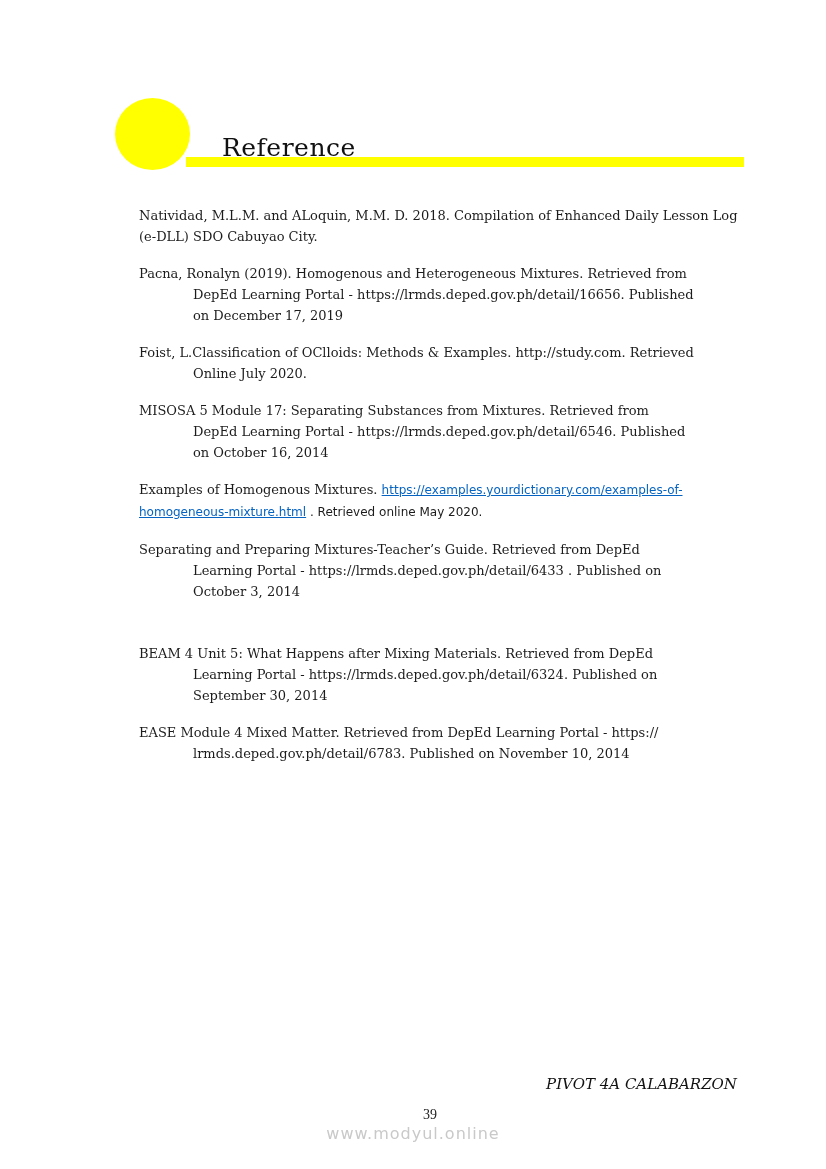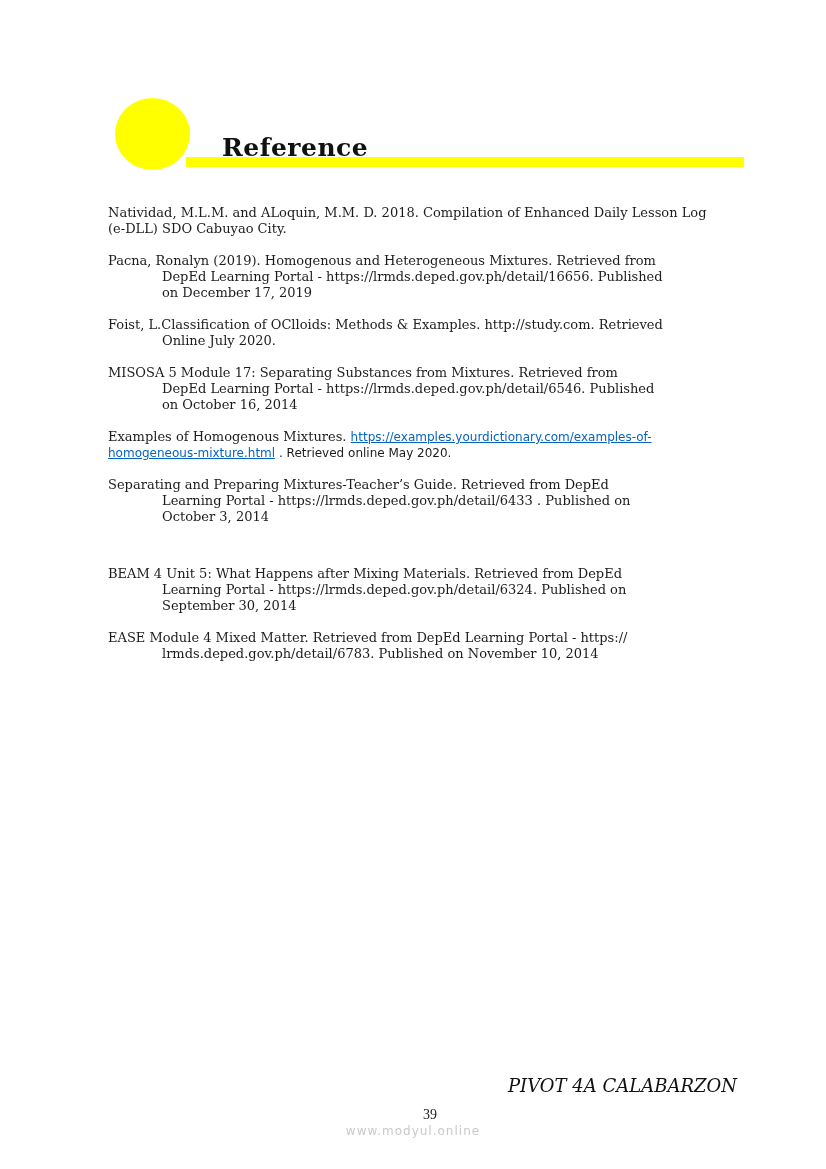--- a/index.html
+++ b/index.html
@@ -28,31 +28,31 @@
     top: 157px;
     width: 558px;
     height: 10px;
     background: #FFFF00;
   }
   .page-title {
     position: absolute;
     left: 222px;
     top: 116px;
     font-size: 25px;
-    font-weight: bold;
+    font-weight: normal;
     letter-spacing: 0.5px;
     color: #111111;
   }
   .refs {
     position: absolute;
-    left: 108px;
+    left: 139px;
     top: 205px;
     width: 622px;
     font-size: 13px;
-    line-height: 16px;
+    line-height: 21px;
   }
   .ref {
     margin: 0 0 16px 0;
     padding-left: 54px;
     text-indent: -54px;
     white-space: pre-line;
   }
   .ref.flush {
     padding-left: 0;
     text-indent: 0;
@@ -67,39 +67,39 @@
   .hyperlink {
     color: #0563C1;
     text-decoration: underline;
     cursor: pointer;
   }
   .pivot-brand {
     position: absolute;
     right: 89px;
     top: 1075px;
     font-style: italic;
-    font-size: 18px;
+    font-size: 15px;
     color: #111111;
   }
   .page-number {
     position: absolute;
     left: 423px;
     top: 1107px;
     font-family: Liberation Serif, serif;
     font-size: 14px;
     color: #222222;
   }
   .watermark {
     position: absolute;
     left: 0;
     top: 1124px;
     width: 100%;
     text-align: center;
     font-family: "DejaVu Sans", sans-serif;
-    font-size: 12px;
+    font-size: 16px;
     letter-spacing: 1px;
     color: #c9c9c9;
   }
 </style>
 </head>
 <body>
 
 <div class="accent-circle"></div>
 <div class="accent-bar"></div>
 <h1 class="page-title">Reference</h1>

